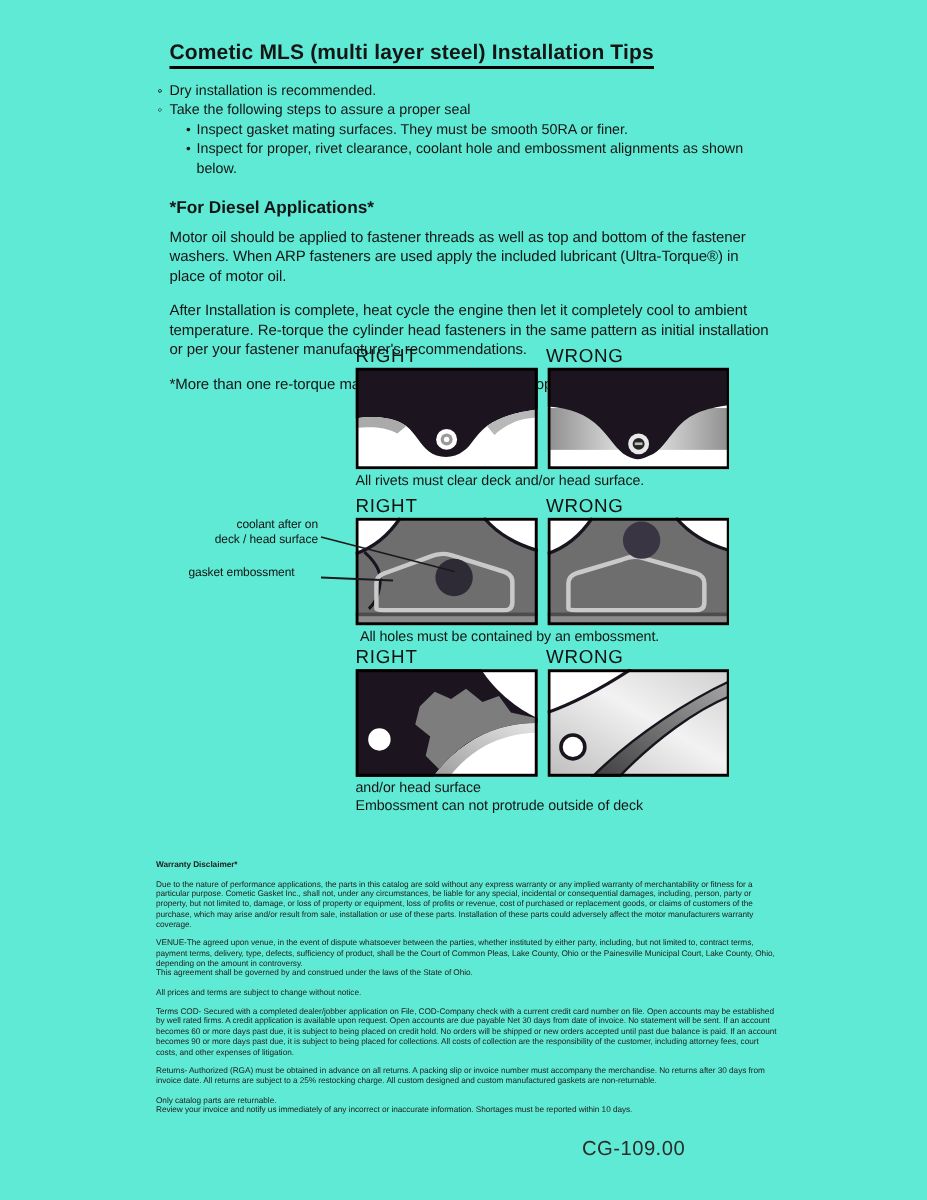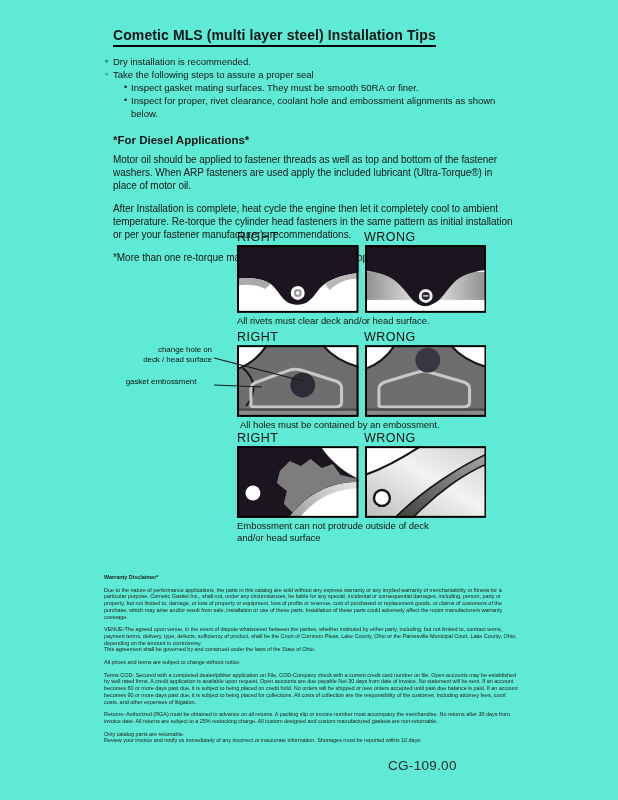--- a/index.html
+++ b/index.html
@@ -174,28 +174,28 @@
           </defs>
           <rect width="122" height="72" fill="url(#band3)"></rect>
           <path d="M0 0 H56 C36 13 17 23 0 29 Z" fill="#fff"></path>
           <path d="M56 0 C36 13 17 23 0 29" stroke="#19141e" stroke-width="2.2" fill="none"></path>
           <path d="M122 8 C96 20 58 44 30 72 L48 72 C72 47 100 27 122 18 Z" fill="url(#dark3)" stroke="#19141e" stroke-width="1.6"></path>
           <circle cx="17" cy="52" r="8" fill="#fff" stroke="#19141e" stroke-width="2.4"></circle>
           <rect x="1" y="1" width="120" height="70" fill="none" stroke="#000" stroke-width="2"></rect>
         </svg>
       </div>
       <div class="caption">
+        <div>and/or head surface</div>
         <div>Embossment can not protrude outside of deck</div>
-        <div>and/or head surface</div>
       </div>
     </div>
   </div>
 
   <div class="ann" style="left:110px;top:345px;">
-    <div>change hole on</div>
+    <div>coolant after on</div>
     <div>deck / head surface</div>
   </div>
   <div class="ann" style="left:110px;top:377px;text-align:center;">
     <div>gasket embossment</div>
   </div>
   <svg class="leader-overlay" width="200" height="60" viewBox="0 0 200 60">
     <line x1="99" y1="18" x2="188" y2="41" stroke="#1a1a1a" stroke-width="1.2"></line>
     <line x1="99" y1="45" x2="147" y2="47" stroke="#1a1a1a" stroke-width="1.2"></line>
   </svg>
 

